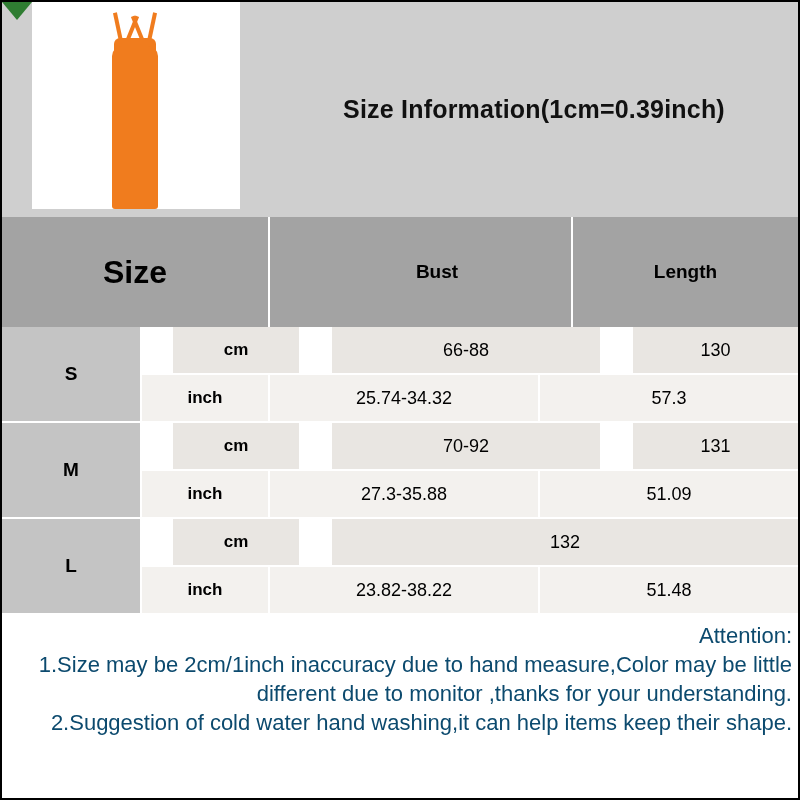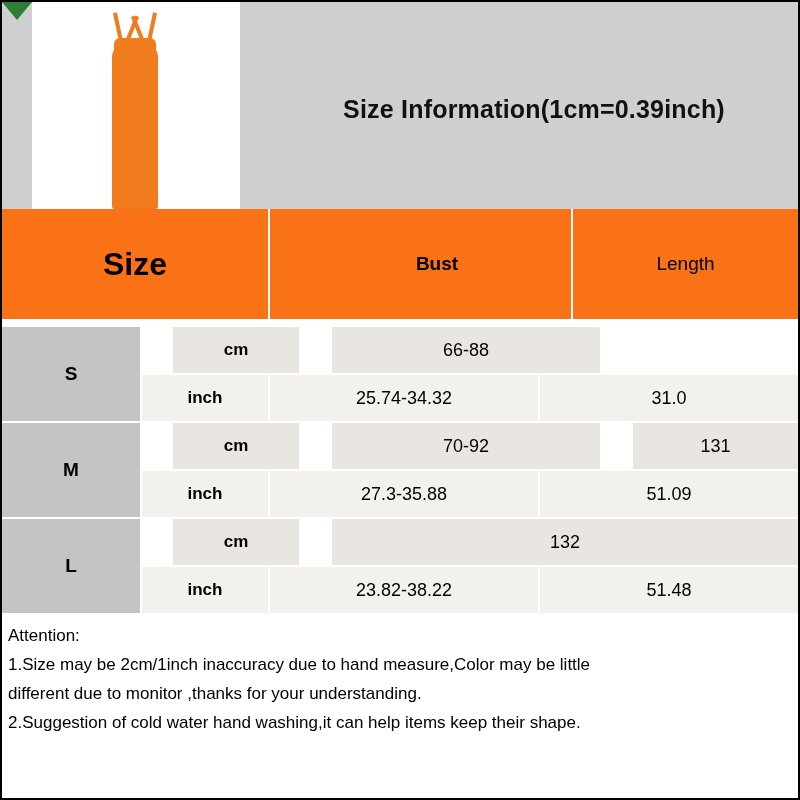--- a/index.html
+++ b/index.html
@@ -133,25 +133,25 @@
     font-size: 25px;
     font-weight: bold;
     color: #111111;
     letter-spacing: 0.2px;
   }
 
   
   .hdr-row {
     position: absolute;
     left: 0;
-    top: 207px;
+    top: 215px;
     width: 796px;
     height: 110px;
     display: flex;
-    background: #f97316;
+    background: #a3a3a3;
   }
   .hdr-size {
     width: 268px;
     display: flex;
     align-items: center;
     justify-content: center;
     font-size: 32px;
     font-weight: bold;
     color: #000;
     border-right: 2px solid #ffffff;
@@ -168,21 +168,21 @@
     border-right: 2px solid #ffffff;
     box-sizing: border-box;
     margin-left: 33px;
   }
   .hdr-length {
     flex: 1;
     display: flex;
     align-items: center;
     justify-content: center;
     font-size: 19px;
-    font-weight: normal;
+    font-weight: bold;
     color: #000;
     box-sizing: border-box;
   }
 
   
   .grid {
     position: absolute;
     left: 0;
     top: 325px;
     width: 796px;
@@ -255,24 +255,25 @@
   .attention {
     position: absolute;
     left: 0;
     top: 613px;
     width: 796px;
     padding: 6px 6px 0 6px;
     box-sizing: border-box;
     background: #ffffff;
   }
   .attention .line {
-    font-size: 17px;
-    color: #000000;
+    font-size: 22px;
+    color: #0c4a6e;
     line-height: 29px;
     white-space: nowrap;
+    text-align: right;
   }
   .attention .line.head {
     letter-spacing: 0px;
   }
 </style>
 </head>
 <body>
 
 <div class="page">
 
@@ -301,25 +302,26 @@
   </div>
 
   <div class="grid">
 
     <div class="size-group">
       <div class="size-label">S</div>
       <div class="unit-rows">
         <div class="unit-row shade-a">
           <div class="c-unit">cm</div>
           <div class="c-bust">66-88</div>
+          <div class="c-length">130</div>
         </div>
         <div class="unit-row shade-b">
           <div class="c-unit">inch</div>
           <div class="c-bust">25.74-34.32</div>
-          <div class="c-length">31.0</div>
+          <div class="c-length">57.3</div>
         </div>
       </div>
     </div>
 
     <div class="size-group">
       <div class="size-label">M</div>
       <div class="unit-rows">
         <div class="unit-row shade-a">
           <div class="c-unit">cm</div>
           <div class="c-bust">70-92</div>

